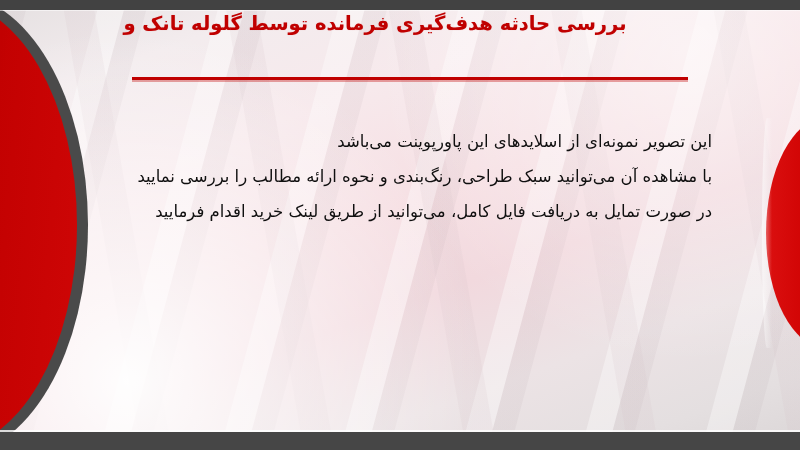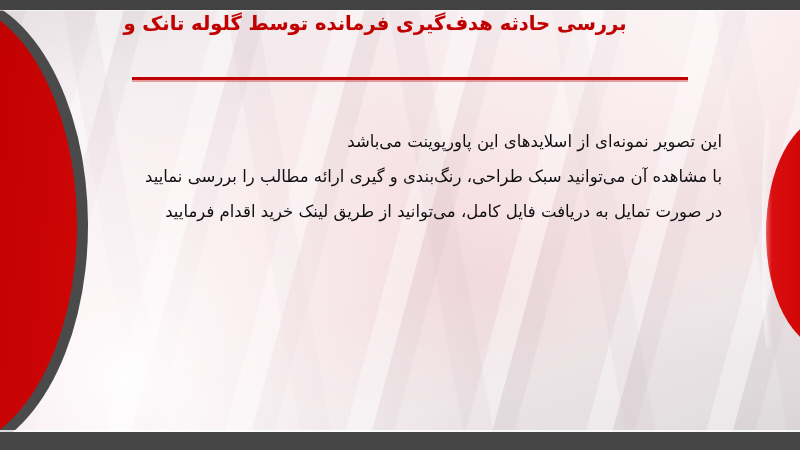--- a/index.html
+++ b/index.html
@@ -188,21 +188,21 @@
     top: 77px;
     width: 556px;
     height: 3px;
     background: #c00000;
     box-shadow: 0 2px 0 0 rgba(192,0,0,0.35);
   }
 
   
   .body-block {
     position: absolute;
-    left: 82px;
+    left: 72px;
     top: 124px;
     width: 640px;
     direction: rtl;
     text-align: right;
   }
   .body-line {
     color: #0f0f0f;
     font-size: 16.5px;
     line-height: 35px;
     white-space: nowrap;
@@ -237,17 +237,17 @@
   <div class="frame-bottom"></div>
 
   <div class="title-block">
     <div class="title-line">بررسی حادثه هدف‌گیری فرمانده توسط گلوله تانک و</div>
   </div>
 
   <div class="title-rule"></div>
 
   <div class="body-block">
     <div class="body-line l1">این تصویر نمونه‌ای از اسلایدهای این پاورپوینت می‌باشد</div>
-    <div class="body-line l2">با مشاهده آن می‌توانید سبک طراحی، رنگ‌بندی و گیری ارائه مطالب را بررسی نمایید</div>
+    <div class="body-line l2">با مشاهده آن می‌توانید سبک طراحی، رنگ‌بندی و نحوه ارائه مطالب را بررسی نمایید</div>
     <div class="body-line l3">در صورت تمایل به دریافت فایل کامل، می‌توانید از طریق لینک خرید اقدام فرمایید</div>
   </div>
 
 </div>
 
 </body></html>

